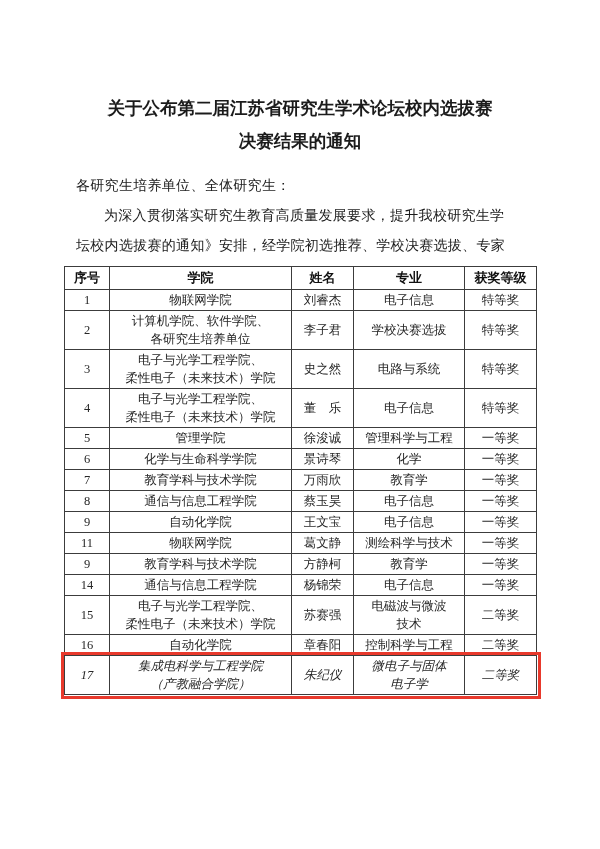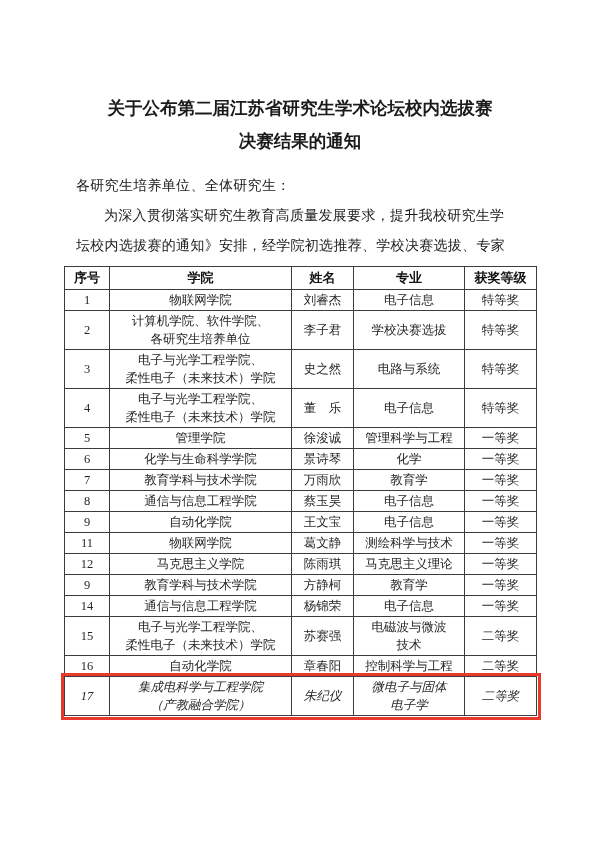--- a/index.html
+++ b/index.html
@@ -155,27 +155,20 @@
       <td class="c-award">一等奖</td>
     </tr>
         <tr>
       <td class="c-no">11</td>
       <td class="c-college">物联网学院</td>
       <td class="c-name">葛文静</td>
       <td class="c-major">测绘科学与技术</td>
       <td class="c-award">一等奖</td>
     </tr>
         <tr>
-      <td class="c-no">12</td>
-      <td class="c-college">马克思主义学院</td>
-      <td class="c-name">陈雨琪</td>
-      <td class="c-major">马克思主义理论</td>
-      <td class="c-award">一等奖</td>
-    </tr>
-        <tr>
       <td class="c-no">9</td>
       <td class="c-college">教育学科与技术学院</td>
       <td class="c-name">方静柯</td>
       <td class="c-major">教育学</td>
       <td class="c-award">一等奖</td>
     </tr>
         <tr>
       <td class="c-no">14</td>
       <td class="c-college">通信与信息工程学院</td>
       <td class="c-name">杨锦荣</td>

